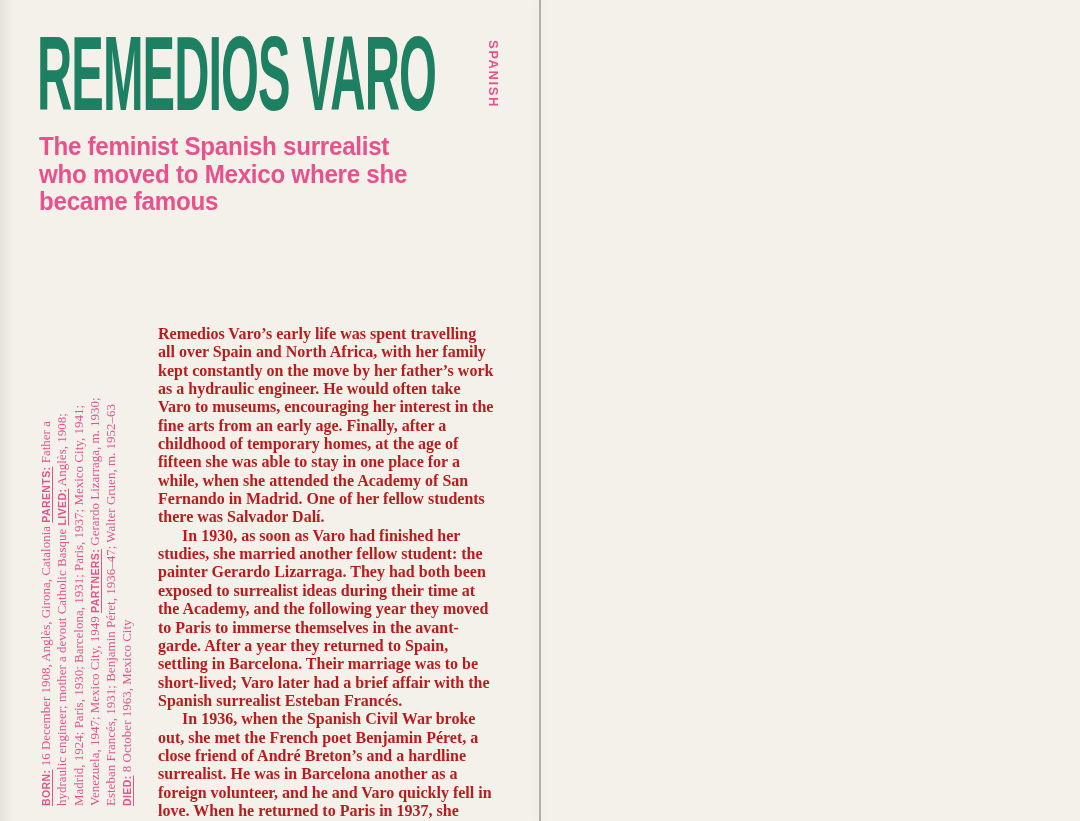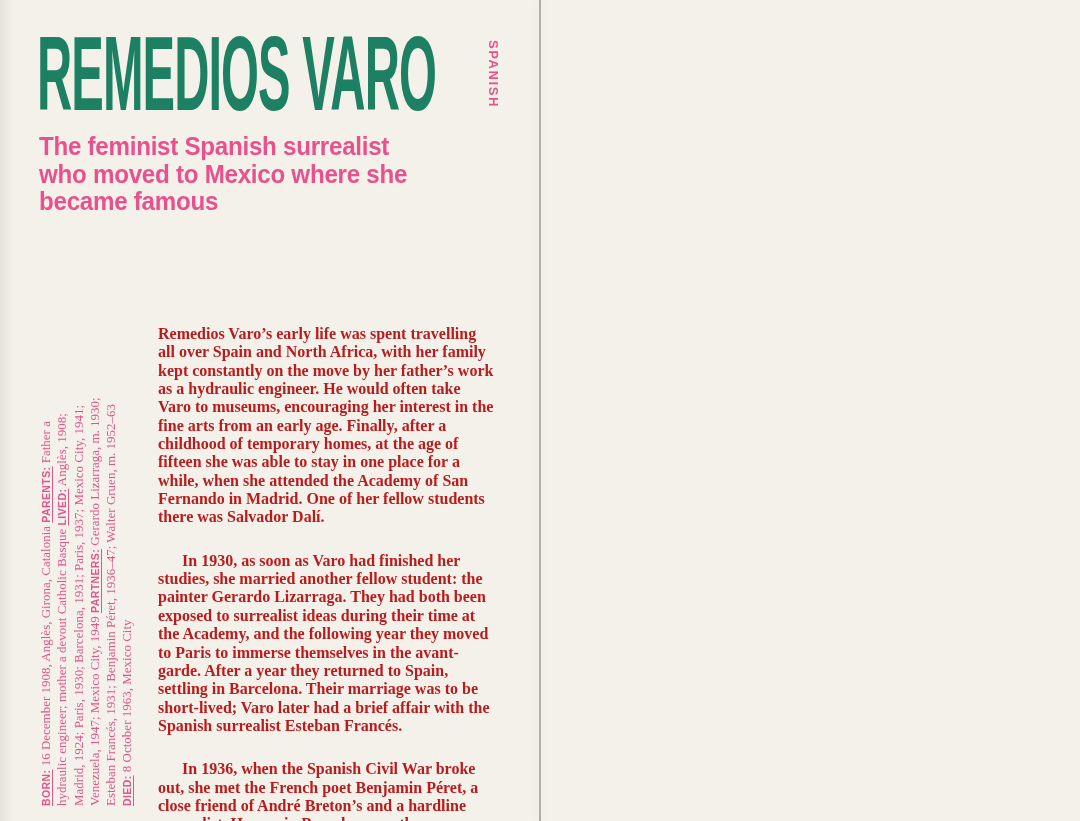--- a/index.html
+++ b/index.html
@@ -56,21 +56,21 @@
     font-family:"Liberation Sans", sans-serif;
     font-weight:bold;font-size:10.5px;letter-spacing:0.4px;
     text-decoration:underline;text-underline-offset:2px;
   }
   .body-col{
     color:#b91c1c;font-size:16px;
     position:absolute;
     font-weight:bold;
   }
   .body-col p{margin:0;padding:0;line-height:18.35px;}
-  .body-col p.indent{text-indent:1.5em;margin-top:25px;}
+  .body-col p.indent{text-indent:1.5em;}
   .col-left{left:158px;top:325px;width:338px;}
 </style>
 </head>
 <body>
 
 <div class="edge-shade-left"></div>
 
 <div class="page page-left">
   <div class="title">REMEDIOS VARO</div>
 

